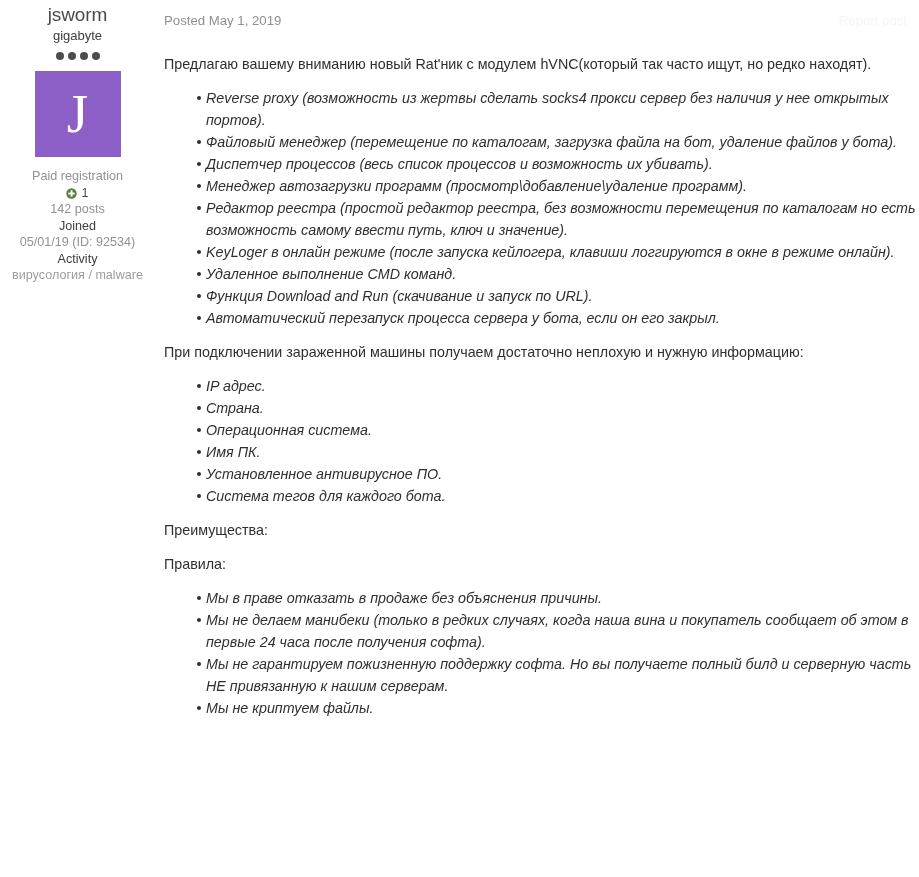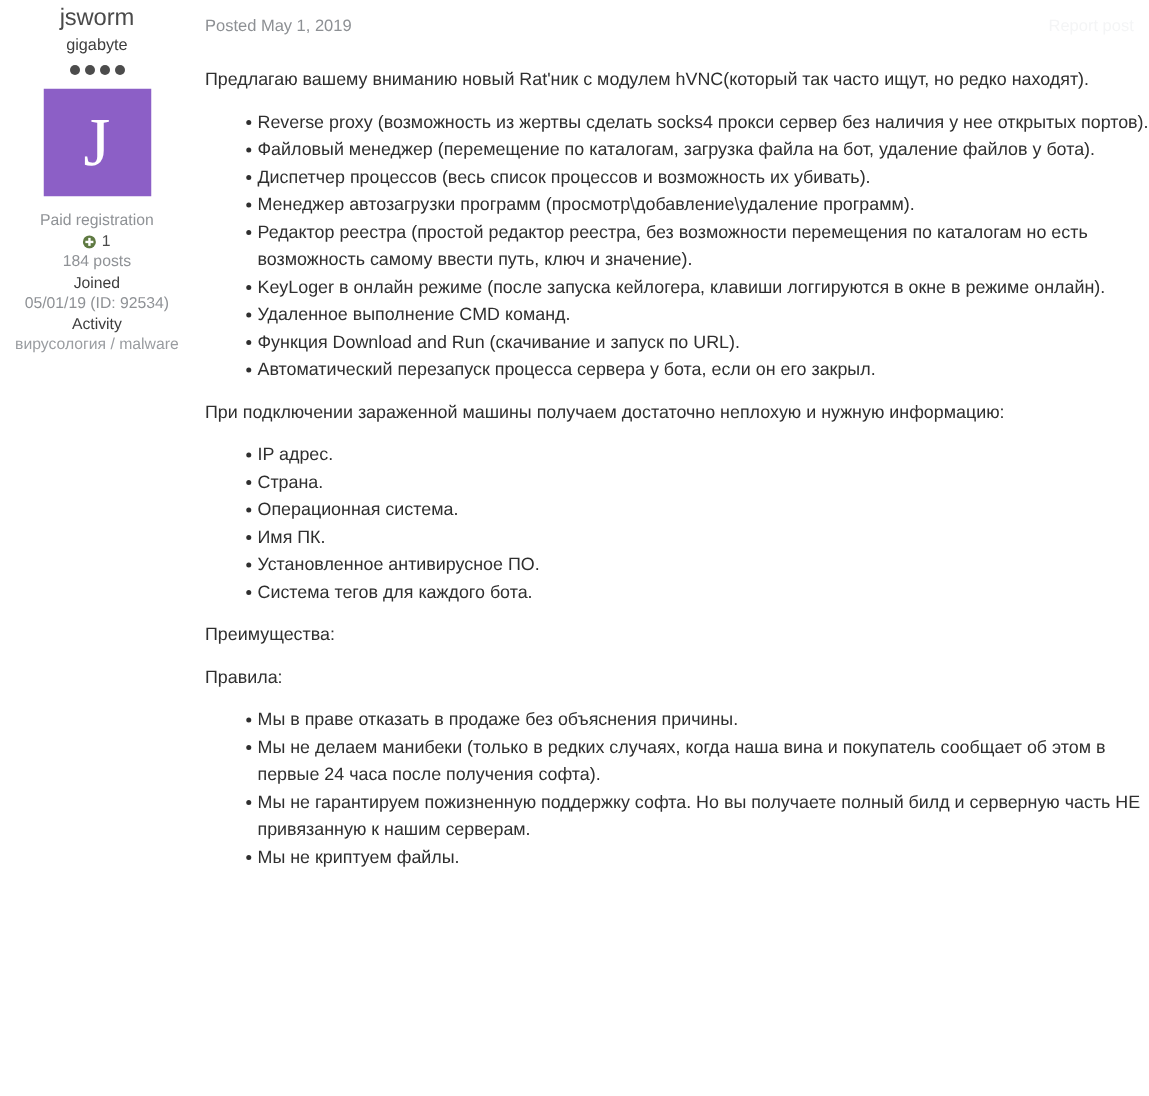--- a/index.html
+++ b/index.html
@@ -126,20 +126,21 @@
   .para {
     margin: 0;
     padding: 0;
   }
   .para + .para { margin-top: 0; }
 
   ul.blist {
     list-style: none;
     margin: 12px 0 0 0;
     padding: 0 0 0 33px;
+    font-style: italic;
   }
   ul.blist li {
     position: relative;
     padding-left: 9px;
     margin-bottom: 0px;
     line-height: 22px;
   }
   ul.blist li::before {
     content: "";
     position: absolute;
@@ -178,21 +179,21 @@
         <span class="rep-icon">
           <svg width="11" height="11" viewBox="0 0 11 11">
             <circle cx="5.5" cy="5.5" r="5.2" fill="#5f7a42"></circle>
             <rect x="4.6" y="2.3" width="1.9" height="6.4" fill="#ffffff"></rect>
             <rect x="2.3" y="4.6" width="6.4" height="1.9" fill="#ffffff"></rect>
           </svg>
         </span>
         <span class="rep-count">1</span>
       </div>
 
-      <div class="muted">184 posts</div>
+      <div class="muted">142 posts</div>
       <div class="dark">Joined</div>
       <div class="muted">05/01/19 (ID: 92534)</div>
       <div class="dark">Activity</div>
       <div class="activity-tag">вирусология / malware</div>
     </div>
   </div>
 
   <div class="main">
 
     <div class="post-head">

